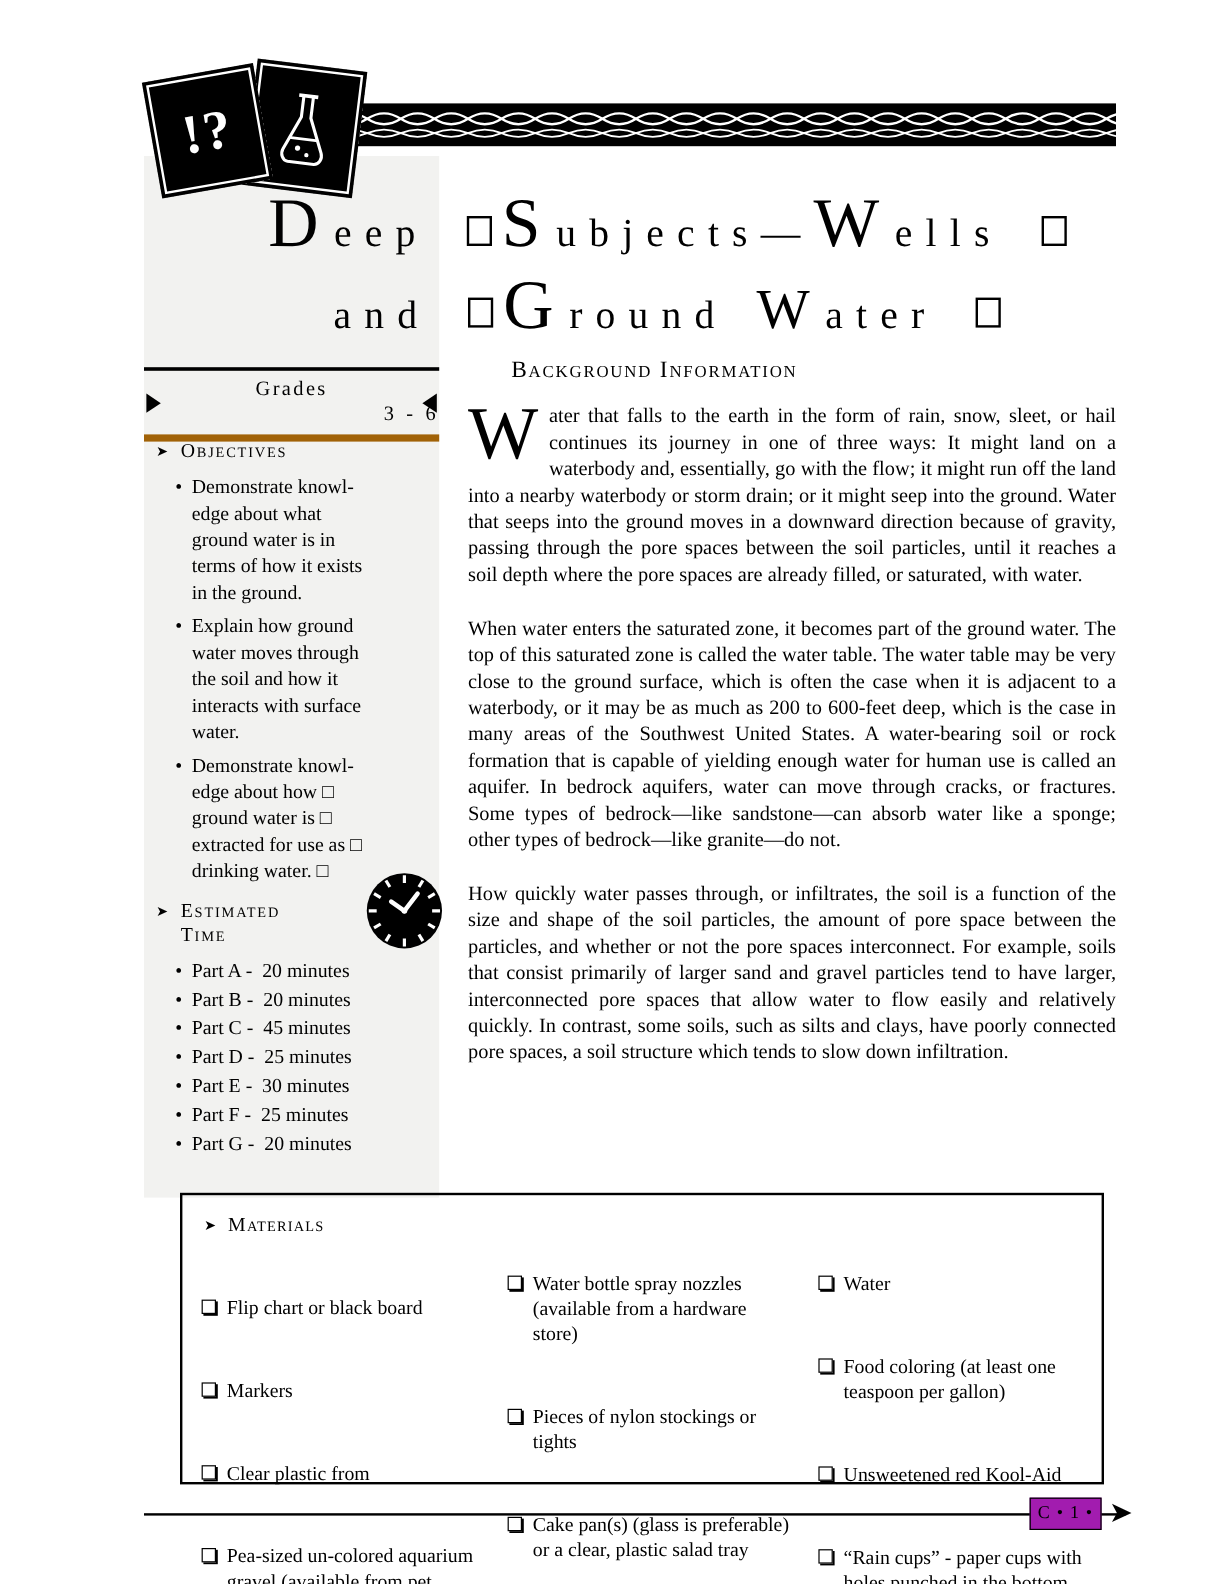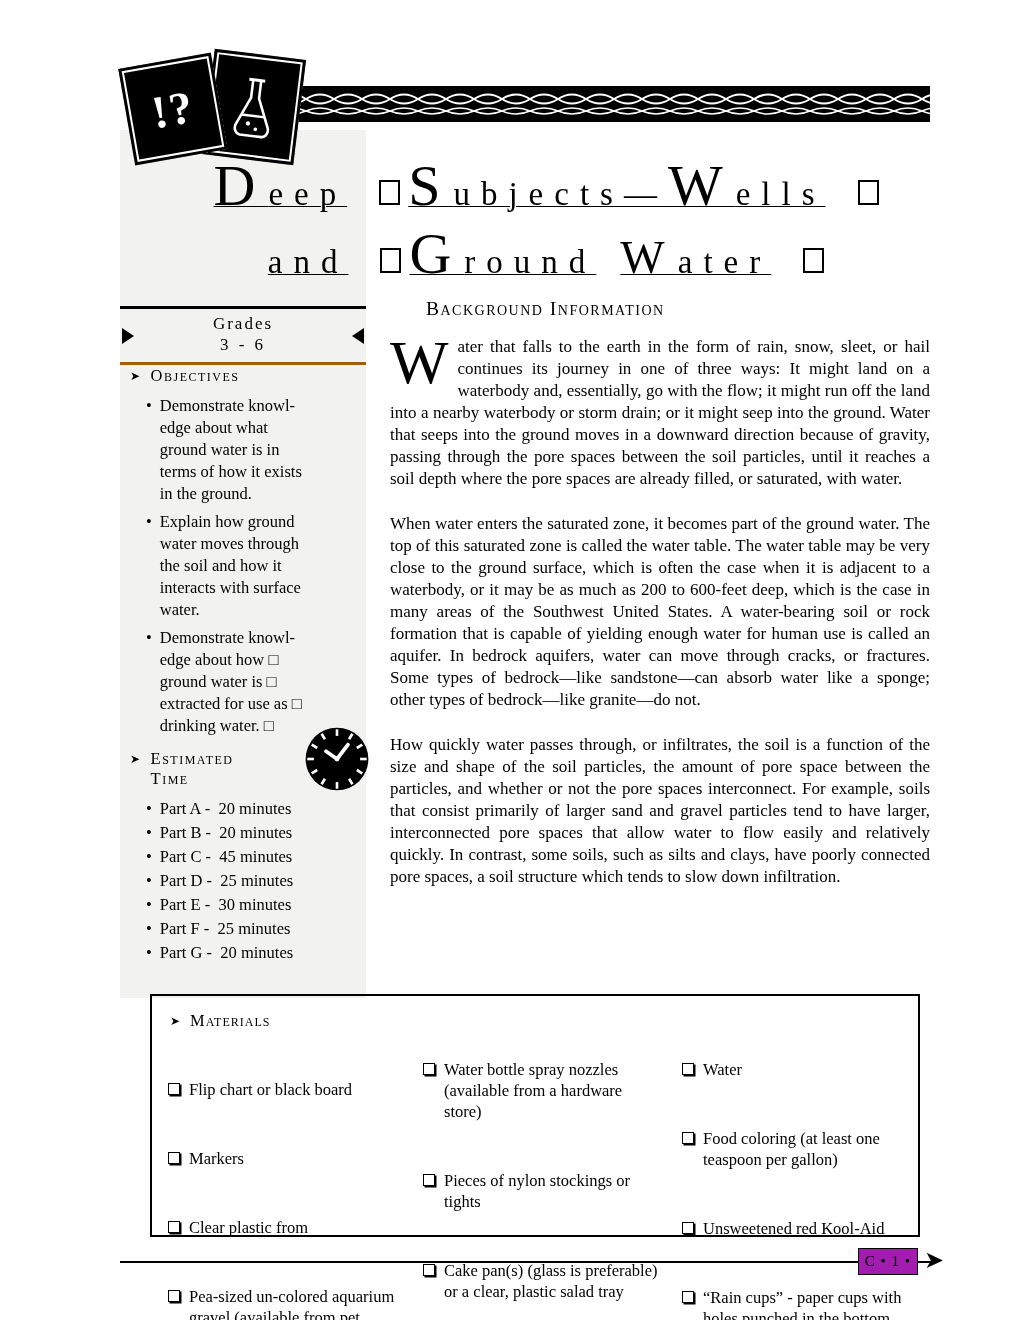--- a/index.html
+++ b/index.html
@@ -13,33 +13,33 @@
   .wave-bar{position:absolute;left:278px;top:86px;width:652px;height:36px;z-index:1;}
 
   
   .icon-card{position:absolute;background:#000;display:flex;align-items:center;justify-content:center;
              box-shadow:inset 0 0 0 3px #000, inset 0 0 0 5px #fff;}
   .card1{left:126px;top:60px;width:94px;height:98px;transform:rotate(-10deg);z-index:3;}
   .card2{left:208px;top:54px;width:92px;height:106px;transform:rotate(7deg);z-index:2;}
   .card1 .bang{color:#fff;font-size:46px;font-weight:bold;letter-spacing:2px;font-family:"Liberation Serif",serif;}
 
   
-  .title{position:absolute;left:140px;top:152px;width:820px;text-align:center;z-index:4;text-decoration:underline;}
+  .title{position:absolute;left:150px;top:152px;width:820px;text-align:center;z-index:4;}
   .t-line{white-space:nowrap;height:68px;line-height:68px;}
   .tcap{font-size:58px;letter-spacing:13px;}
   .tmed{font-size:47px;letter-spacing:13px;}
   .tsm{font-size:33px;letter-spacing:11px;}
   .tbox{display:inline-block;width:17px;height:21px;border:2.5px solid #000;margin:0 8px;vertical-align:baseline;}
   .sp{display:inline-block;width:24px;}
 
   
-  .grades{position:absolute;left:120px;top:306px;width:246px;border-top:3px solid #000;border-bottom:3px solid #a16207;
+  .grades{position:absolute;left:120px;top:306px;width:246px;border-top:3px solid #000;border-bottom:6px solid #a16207;
           padding:5px 0 7px;text-align:center;z-index:2;}
   .grades-label{font-size:17px;letter-spacing:2px;}
-  .grades-range{font-size:17px;letter-spacing:3px;margin-top:1px;}
+  .grades-range{font-size:17px;letter-spacing:3px;margin-top:1px;text-align:right;}
   .tri{position:absolute;width:0;height:0;top:50%;margin-top:-8px;}
   .tri-r{left:2px;border-top:8px solid transparent;border-bottom:8px solid transparent;border-left:12px solid #000;}
   .tri-l{right:2px;border-top:8px solid transparent;border-bottom:8px solid transparent;border-right:12px solid #000;}
 
   
   .sidebar{position:absolute;left:130px;top:366px;width:230px;z-index:2;}
   .sec-header{display:flex;gap:9px;align-items:baseline;font-variant:small-caps;font-size:16.5px;letter-spacing:1.5px;}
   .arrow{font-family:"DejaVu Sans",sans-serif;font-size:12px;line-height:1;position:relative;top:-1px;}
   .pre{white-space:pre-line;}
   .obj-list{margin:9px 0 0 16px;}

